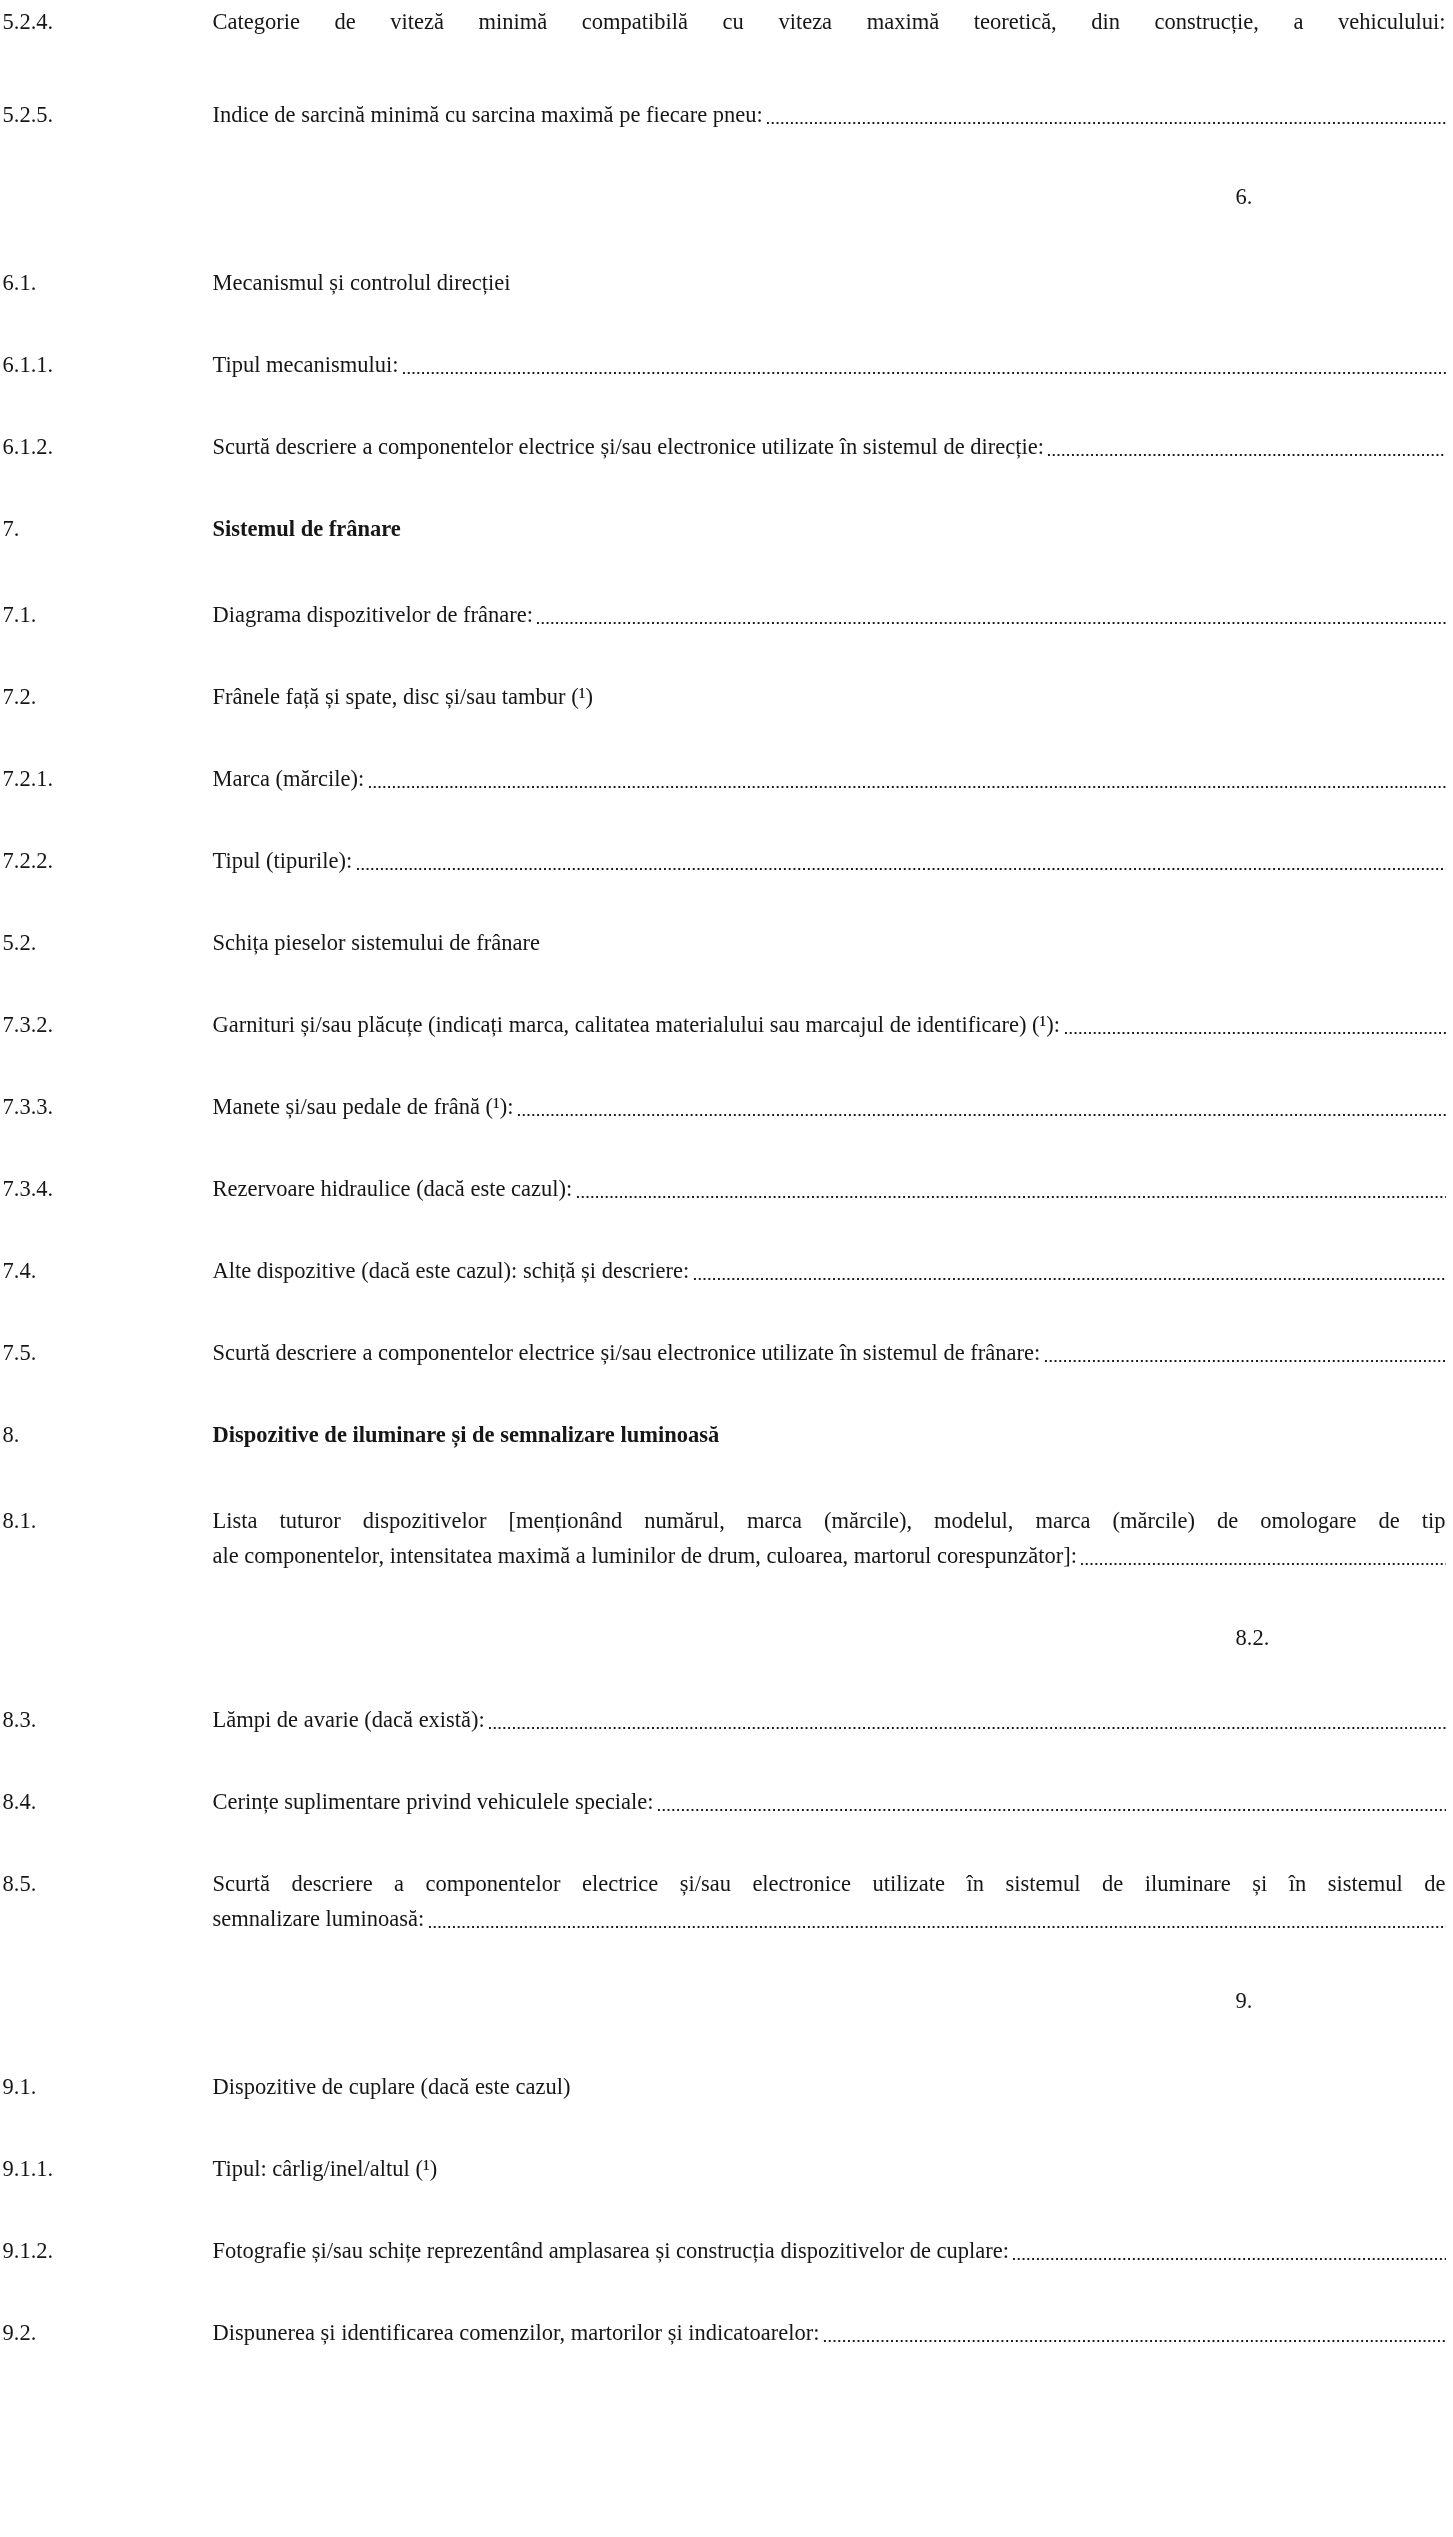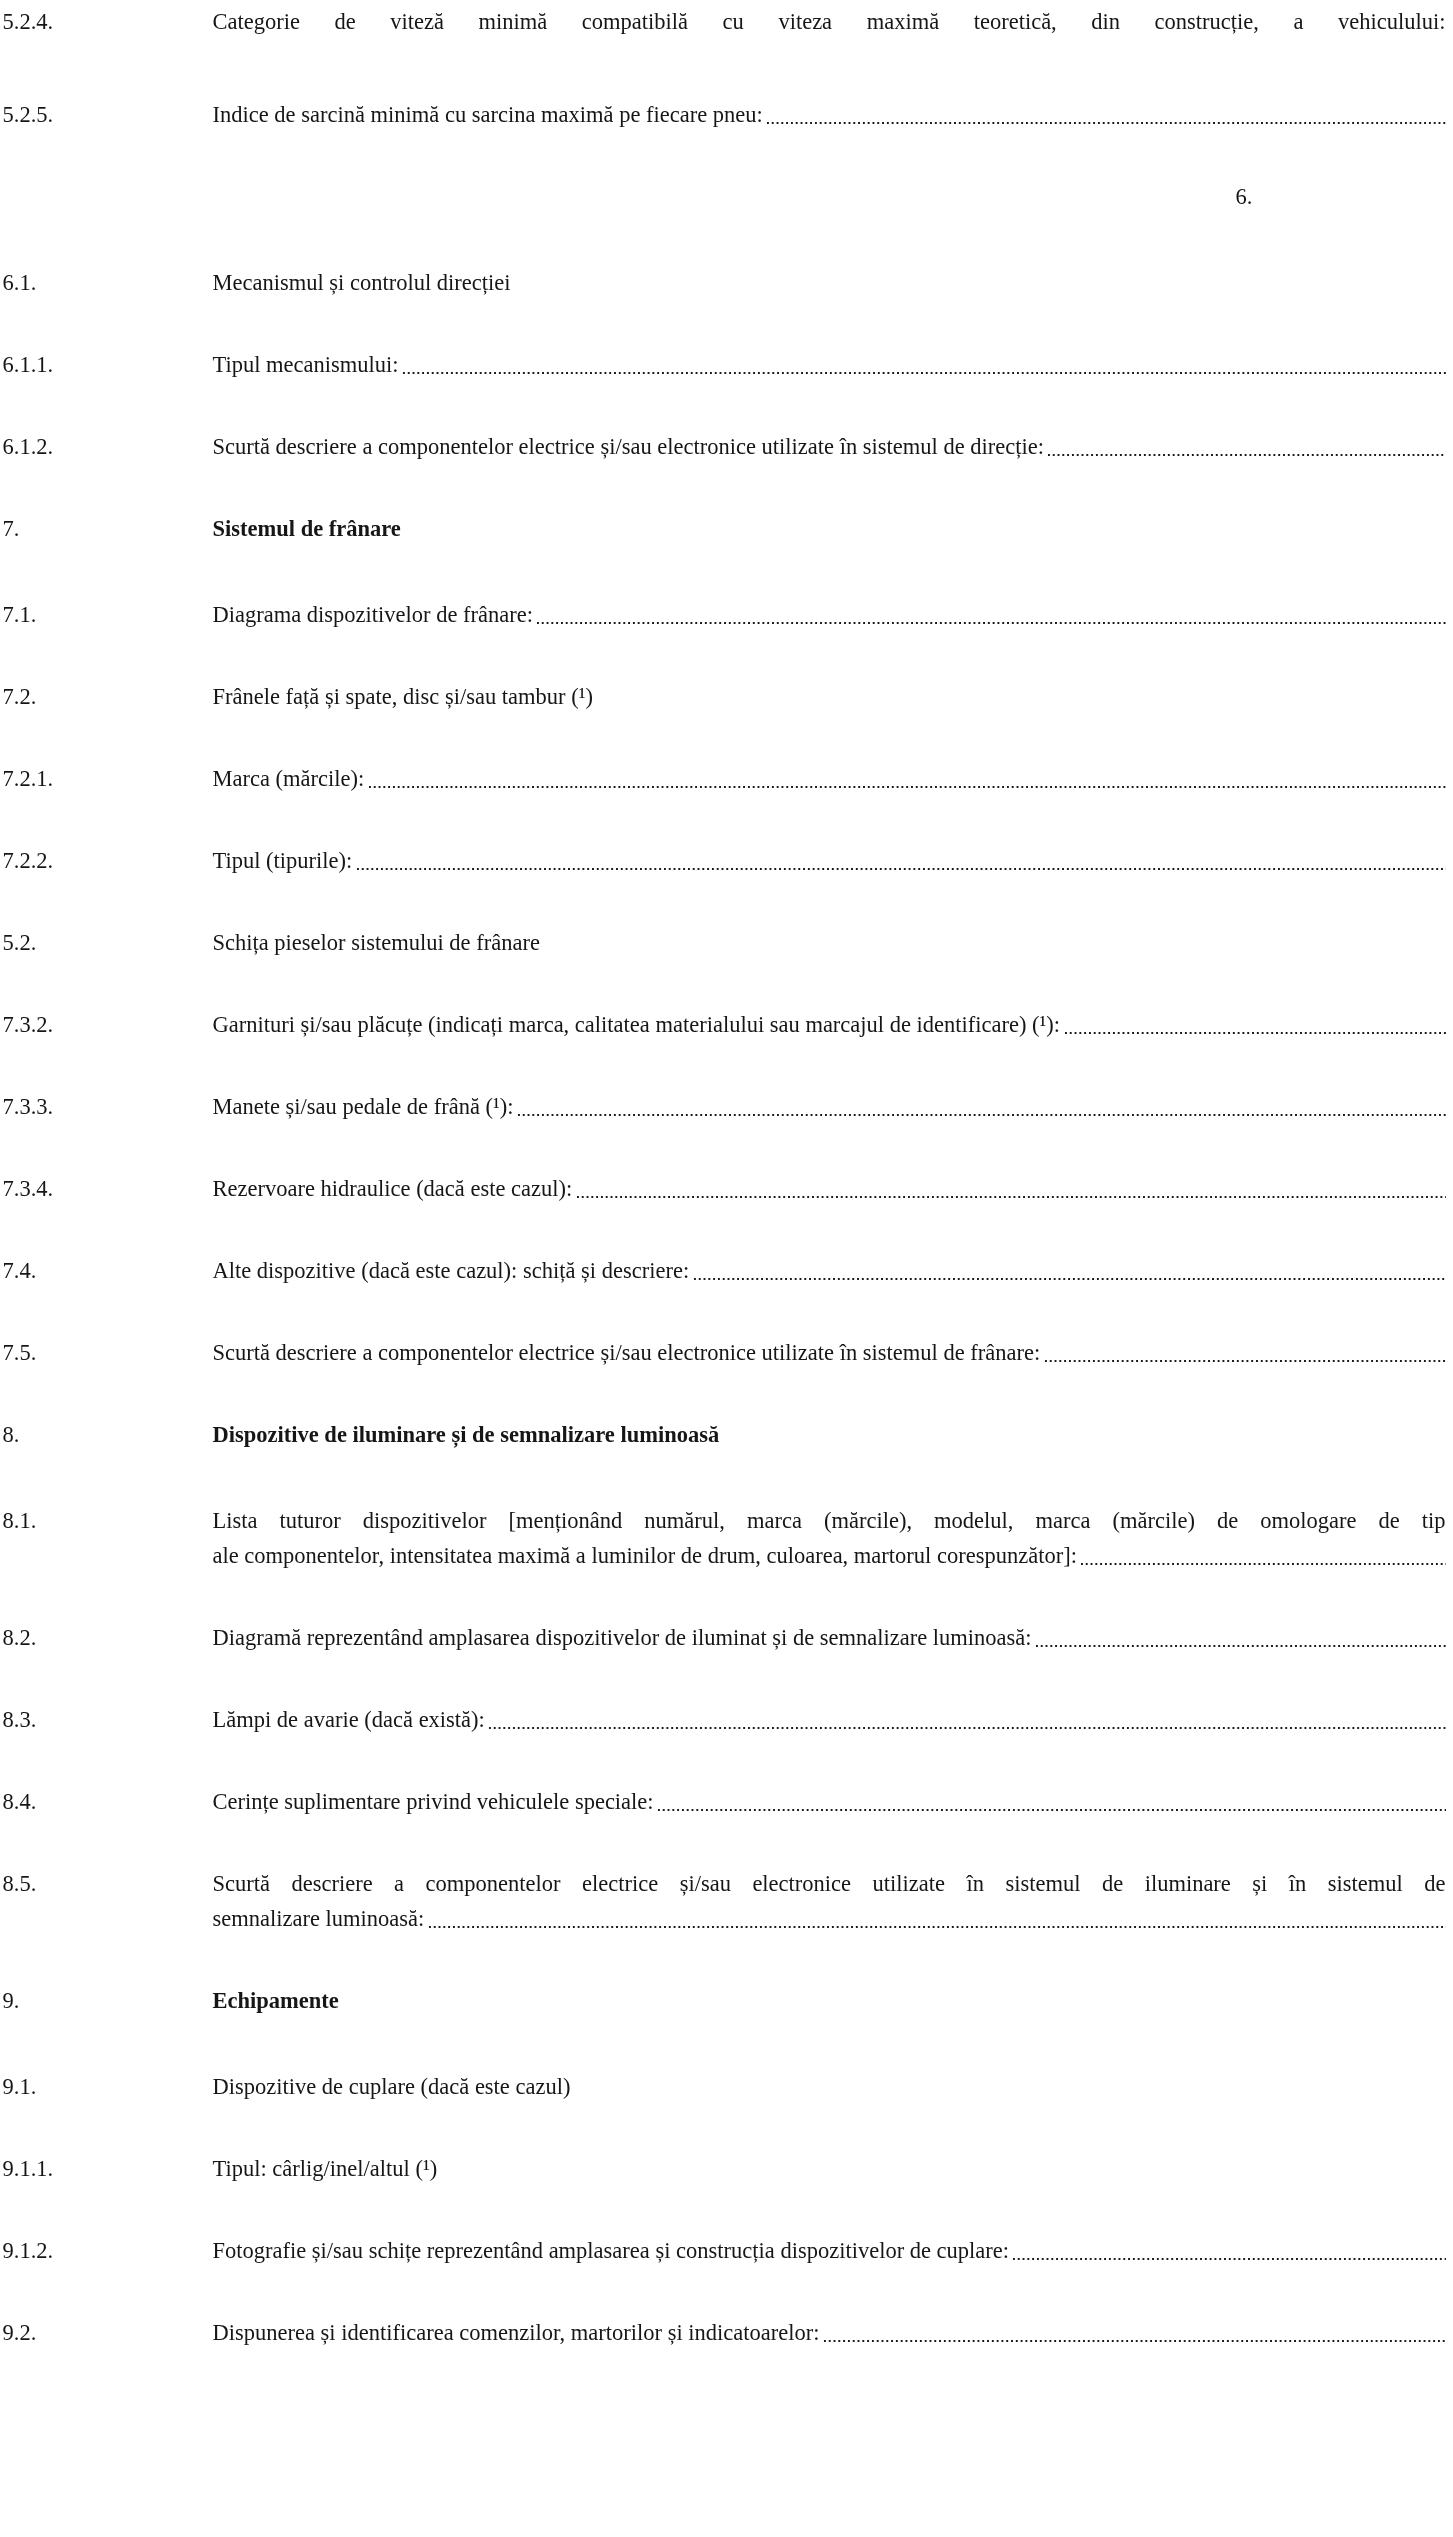--- a/index.html
+++ b/index.html
@@ -220,26 +220,20 @@
         <div class="content">
           <div class="line justify"><span class="text">Lista tuturor dispozitivelor [menționând numărul, marca (mărcile), modelul, marca (mărcile) de omologare de tip</span></div>
           <div class="line flexline">
             <span class="text">ale componentelor, intensitatea maximă a luminilor de drum, culoarea, martorul corespunzător]:</span>
             <span class="leader"></span>
           </div>
         </div>
       </div>
       <div class="row">
         <div class="num">8.2.</div>
-        <div class="content">
-          <div class="line flexline">
-            <span class="text">Diagramă reprezentând amplasarea dispozitivelor de iluminat și de semnalizare luminoasă:</span>
-            <span class="leader"></span>
-          </div>
-        </div>
       </div>
       <div class="row">
         <div class="num">8.3.</div>
         <div class="content">
           <div class="line flexline">
             <span class="text">Lămpi de avarie (dacă există):</span>
             <span class="leader"></span>
           </div>
         </div>
       </div>
@@ -257,23 +251,20 @@
         <div class="content">
           <div class="line justify"><span class="text">Scurtă descriere a componentelor electrice și/sau electronice utilizate în sistemul de iluminare și în sistemul de</span></div>
           <div class="line flexline">
             <span class="text">semnalizare luminoasă:</span>
             <span class="leader"></span>
           </div>
         </div>
       </div>
       <div class="row heading">
         <div class="num">9.</div>
-        <div class="content">
-          <div class="line"><span class="text">Echipamente</span></div>
-        </div>
       </div>
       <div class="row">
         <div class="num">9.1.</div>
         <div class="content">
           <div class="line"><span class="text">Dispozitive de cuplare (dacă este cazul)</span></div>
         </div>
       </div>
       <div class="row">
         <div class="num">9.1.1.</div>
         <div class="content">

